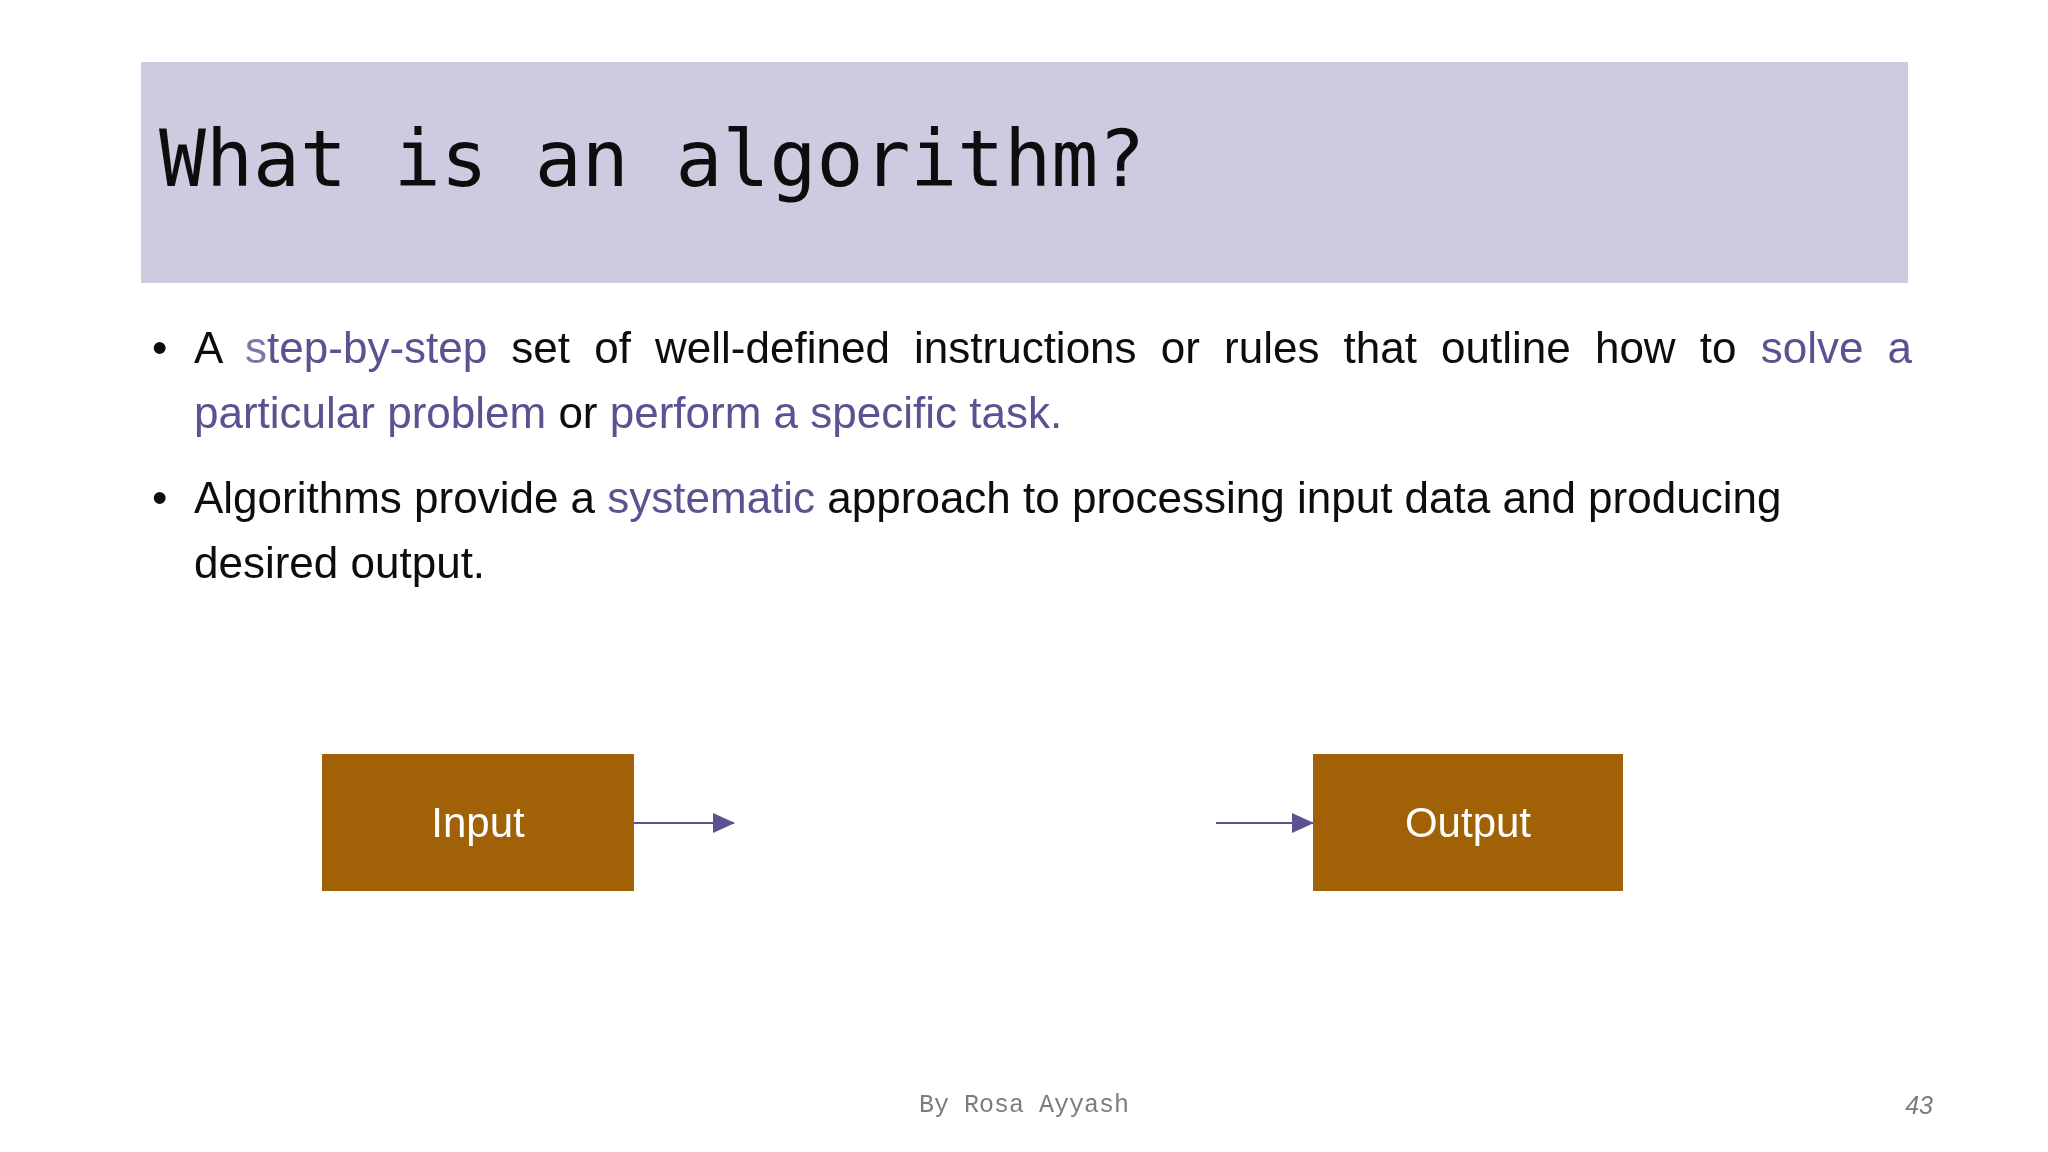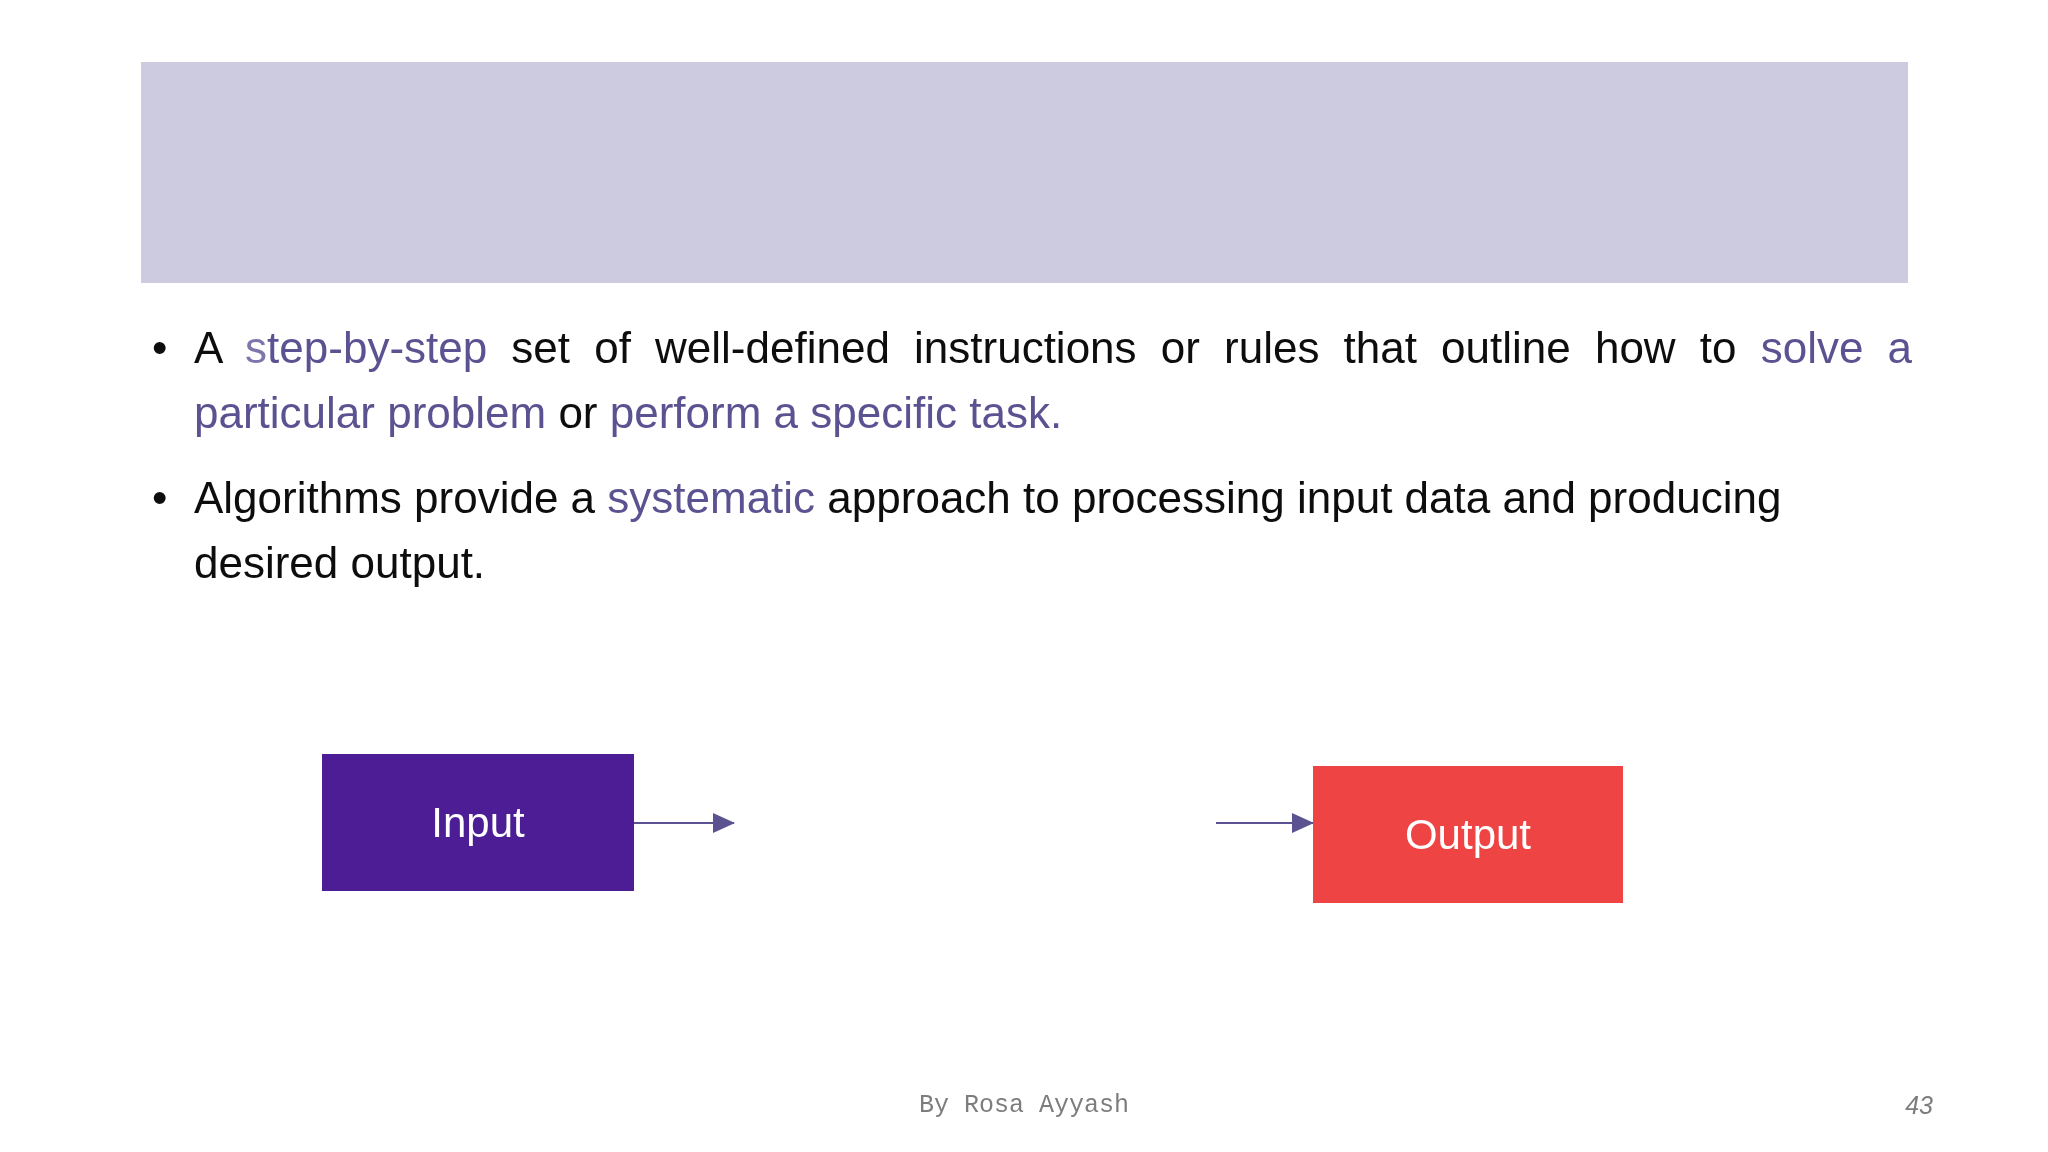--- a/index.html
+++ b/index.html
@@ -95,42 +95,41 @@
     display: flex;
     align-items: center;
     justify-content: center;
     box-sizing: border-box;
   }
   .node-input {
     left: 322px;
     top: 754px;
     width: 312px;
     height: 137px;
-    background: #4c1d95;
+    background: #a16207;
     color: #ffffff;
     font-size: 42px;
   }
   .node-algorithm {
     left: 734px;
     top: 684px;
     width: 482px;
     height: 279px;
     background: #cdcbe0;
     color: #0d0d0d;
     font-size: 54px;
   }
   .node-output {
     left: 1313px;
     top: 754px;
     width: 310px;
     height: 137px;
-    background: #ef4444;
+    background: #a16207;
     color: #ffffff;
     font-size: 42px;
-    margin-top: 12px;
   }
   .node-label {
     display: block;
   }
 
   .arrow {
     position: absolute;
     height: 4px;
   }
   .arrow .shaft {
@@ -174,20 +173,21 @@
     text-align: left;
     font-style: italic;
   }
 </style>
 </head>
 <body>
 
 <div class="slide">
 
   <div class="title-banner"></div>
+  <div class="title-text">What is an algorithm?</div>
 
   <div class="body-block">
 
     <div class="bullet-row">
       <span class="bullet-dot">•</span>
       <span class="bullet-body justified"><span>A </span><span class="accent-lead">s</span><span class="accent">tep-by-step</span><span> set of well-defined instructions or rules that outline how to </span><span class="accent">solve a particular problem</span><span> or </span><span class="accent">perform a specific task.</span></span>
     </div>
 
     <div class="bullet-row">
       <span class="bullet-dot">•</span>

